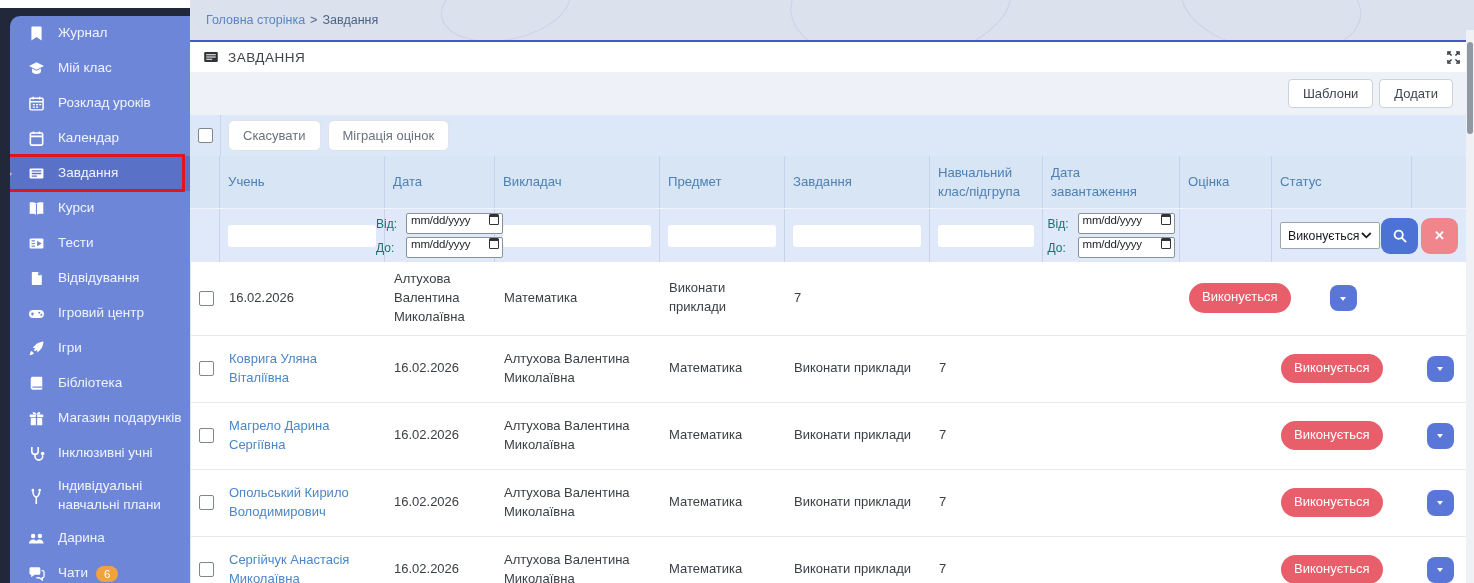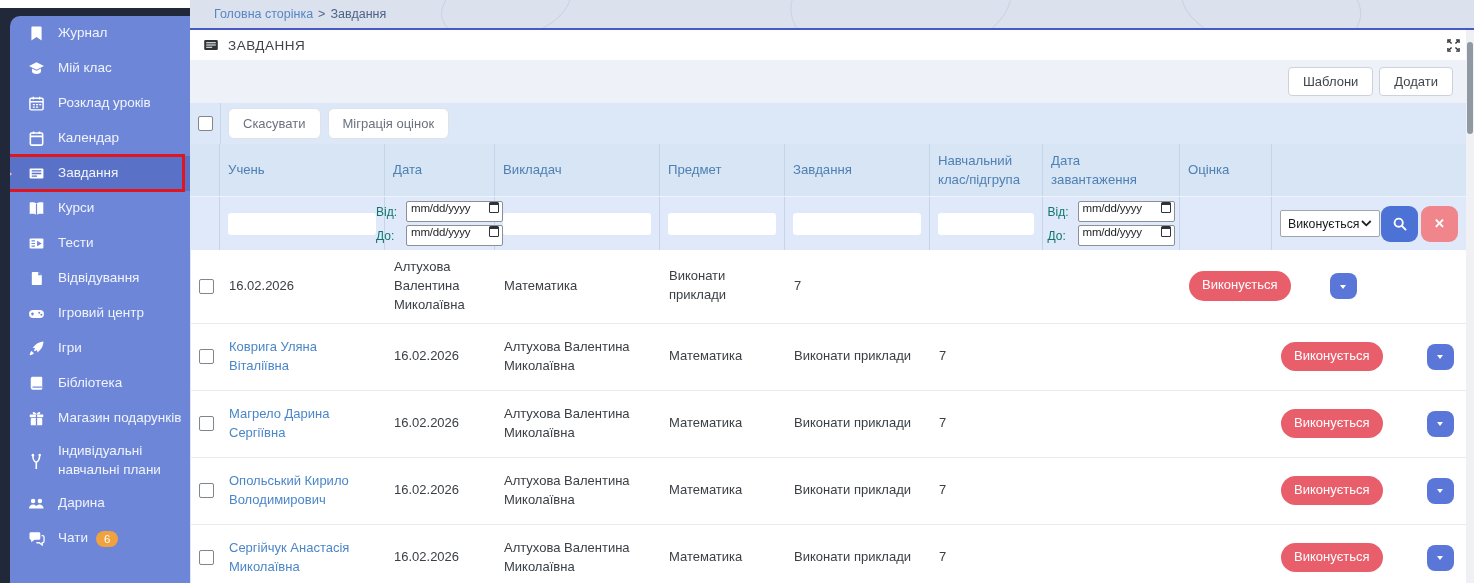--- a/index.html
+++ b/index.html
@@ -22,22 +22,22 @@
   .badge{margin-left:8px;background:var(--badge-orange,#f0a23f);color:#fff;font-size:11.5px;
          padding:2px 8px;border-radius:9px}
   .red-box{position:absolute;left:-8px;right:5px;top:-2px;bottom:-1px;
            border:3px solid var(--annotation-red,#e0151d);pointer-events:none;z-index:3}
   .arrow-marker{position:absolute;left:-4px;top:50%;transform:translateY(-50%);width:0;height:0;
                 border-top:5px solid transparent;border-bottom:5px solid transparent;
                 border-left:6px solid #f2b3ba;z-index:4}
 
   
   .main{position:absolute;left:190px;top:0;right:0;bottom:0;background:#fff}
-  .crumbs{position:relative;height:28px;background:#dbe2ee;display:flex;align-items:center;
-          padding-left:24px;font-size:12.5px;overflow:hidden}
+  .crumbs{position:relative;height:40px;background:#dbe2ee;display:flex;align-items:center;
+          padding-left:16px;font-size:12.5px;overflow:hidden}
   .crumb-link{color:#5786c4;text-decoration:none;cursor:pointer}
   .crumb-sep{color:#53648b;margin:0 5px}
   .crumb-cur{color:#4c6286}
   .decor{position:absolute;border:1px solid rgba(110,130,190,.16);border-radius:50%;pointer-events:none}
   .d1{width:130px;height:70px;left:250px;top:-32px;transform:rotate(-12deg)}
   .d2{width:180px;height:95px;left:990px;top:-45px;transform:rotate(9deg)}
   .d3{width:220px;height:120px;left:600px;top:-60px;transform:rotate(-6deg)}
   .topline{height:2px;background:var(--top-line,#4858c4)}
   .phead{height:30px;background:#fff;display:flex;align-items:center;padding:0 14px 0 13px}
   .p-icon svg{width:16px;height:16px;display:block}
@@ -218,20 +218,30 @@
           <span class="s-icon">
             <svg viewBox="0 0 16 16">
               <rect x="2.6" y="7.6" width="10.8" height="6.8" rx=".8" fill="#fff"></rect>
               <rect x="1.6" y="4.2" width="12.8" height="2.6" rx=".6" fill="#fff"></rect>
               <path d="M8 4.2v10.2" stroke="#6d86d8" stroke-width="1.2"></path>
               <path d="M8 4C6.8 1.6 3.6 1.2 4.6 3.4 5.2 4.7 8 4 8 4zm0 0c1.2-2.4 4.4-2.8 3.4-.6C10.8 4.7 8 4 8 4z" fill="#fff"></path>
             </svg>
           </span>
           <span class="s-label">Магазин подарунків</span>
         </div>
+        <div class="side-item">
+          <span class="s-icon">
+            <svg viewBox="0 0 16 16">
+              <path d="M3.6 1.8v4a3 3 0 0 0 6 0v-4" fill="none" stroke="#fff" stroke-width="1.5"></path>
+              <path d="M6.6 9v1.6a3.6 3.6 0 0 0 7.2 0v-.9" fill="none" stroke="#fff" stroke-width="1.5"></path>
+              <circle cx="13.8" cy="8" r="1.7" fill="#fff"></circle>
+            </svg>
+          </span>
+          <span class="s-label">Інклюзивні учні</span>
+        </div>
         <div class="side-item two-line">
           <span class="s-icon">
             <svg viewBox="0 0 16 16">
               <path d="M4.6 2.2c0 4.2.6 5.6 3.2 6.6M11 1.6c0 4.4-.8 6-3.2 7.2V15" fill="none" stroke="#fff" stroke-width="1.5"></path>
               <circle cx="4.6" cy="2" r="1.2" fill="#fff"></circle>
               <circle cx="11" cy="1.8" r="1.2" fill="#fff"></circle>
             </svg>
           </span>
           <span class="s-label">Індивідуальні навчальні плани</span>
         </div>
@@ -304,20 +314,21 @@
     <div class="grid hrow" id="headerRow">
         <div class="cell"></div>
         <div class="cell">Учень</div>
         <div class="cell">Дата</div>
         <div class="cell">Викладач</div>
         <div class="cell">Предмет</div>
         <div class="cell">Завдання</div>
         <div class="cell">Навчальний клас/підгрупа</div>
         <div class="cell">Дата завантаження</div>
         <div class="cell">Оцінка</div>
+        <div class="cell">Статус</div>
         <div class="cell"></div>
       </div>
 
     <div class="grid frow">
       <div class="cell"></div>
       <div class="cell">
           <input class="f-input" style="">
         </div>
       <div class="cell dcell">
         <div class="dline">

